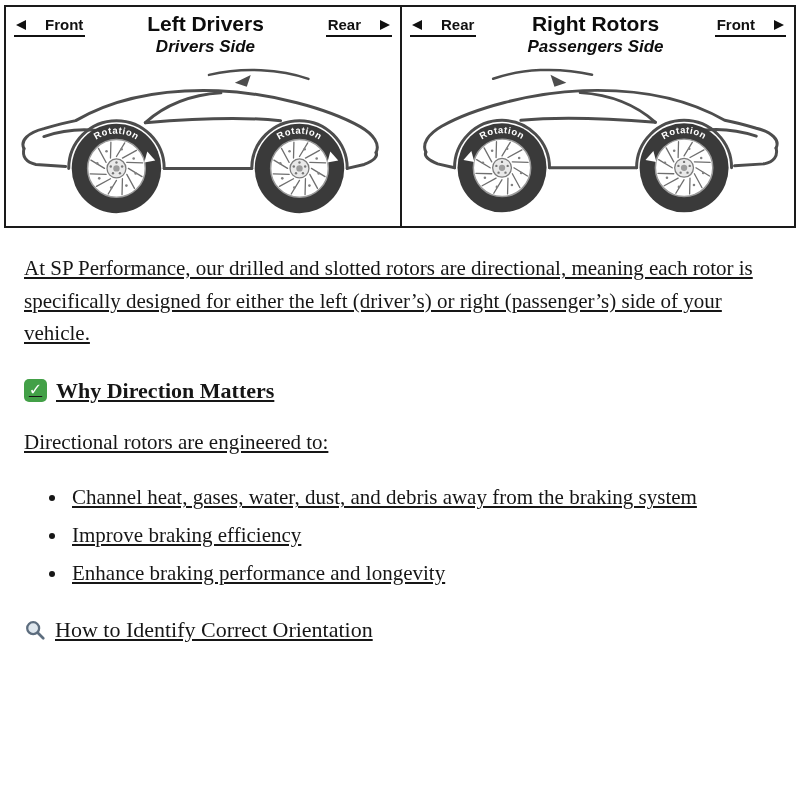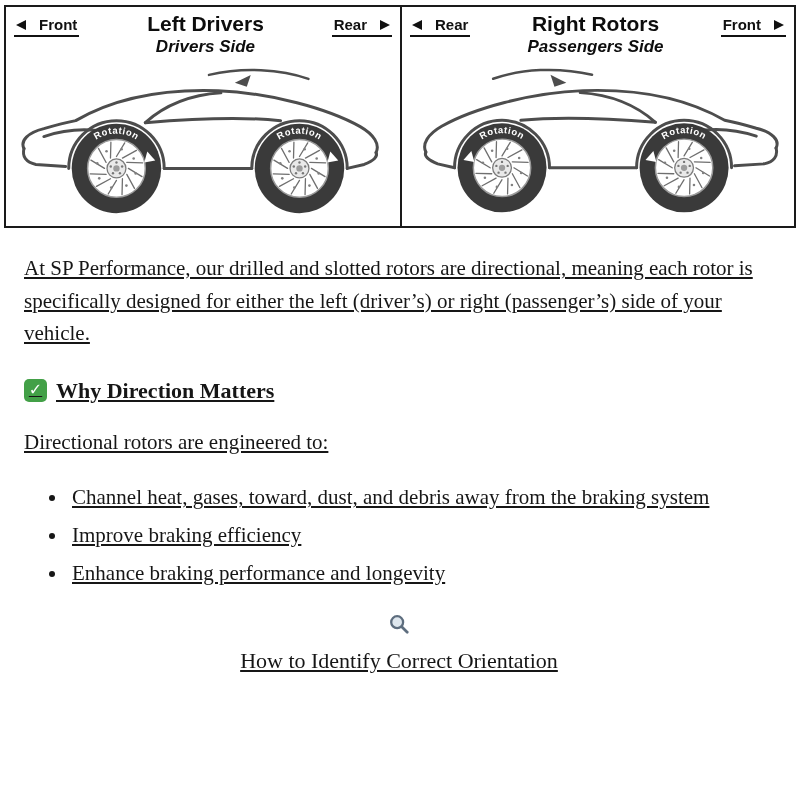--- a/index.html
+++ b/index.html
@@ -3,39 +3,39 @@
 <meta charset="utf-8">
 <style>
   html, body { margin:0; padding:0; background:#ffffff; }
   body { width:800px; font-family:"Liberation Serif", serif; color:#161616; }
 
   
   .diagram { display:flex; margin:5px 4px 0 4px; border:2px solid #1a1a1a; background:#fff; }
   .panel { width:50%; box-sizing:border-box; padding:6px 8px 2px 8px; }
   .panel--right { border-left:2px solid #1a1a1a; }
   .panel-header { display:flex; align-items:flex-start; }
-  .dir-label { display:flex; align-items:center; gap:13px; border-bottom:2px solid #111;
+  .dir-label { display:flex; align-items:center; gap:19px; border-bottom:2px solid #111;
                padding:1px 2px 2px 2px; margin-top:2px;
                font-family:"Liberation Sans", sans-serif; font-weight:bold; font-size:15px; color:#111; }
   .tri { width:0; height:0; border-top:5px solid transparent; border-bottom:5px solid transparent; }
   .tri--left  { border-right:10px solid #111; }
   .tri--right { border-left:10px solid #111; }
   .panel-titles { flex:1; text-align:center; font-family:"Liberation Sans", sans-serif; color:#0d0d0d; }
   .panel-title { font-size:21px; font-weight:bold; line-height:1.05; }
   .panel-subtitle { font-size:17px; font-weight:bold; font-style:italic; margin-top:2px; }
   .car-svg { width:100%; height:auto; display:block; margin-top:0; }
   .rot-text { font-family:"Liberation Sans", sans-serif; font-size:9.5px; font-weight:bold;
               fill:#ffffff; letter-spacing:0.6px; }
 
   
   .content { padding:14px 26px 10px 24px; font-size:21px; line-height:1.55;text-decoration:underline; }
   .intro { margin:10px 0 20px 0; max-width:742px; }
   .section-title { display:flex; align-items:center; gap:9px; font-size:22px;
                    font-weight:bold; margin:24px 0 18px 0; }
-  .section-title--regular { font-weight:normal;flex-direction:column; }
+  .section-title--regular { font-weight:normal; }
   .check-icon { width:23px; height:23px; background:#43a047; color:#ffffff; border-radius:5px;
                 display:inline-flex; align-items:center; justify-content:center;
                 font-size:16px; font-weight:bold; flex:0 0 auto;
                 font-family:"DejaVu Sans", sans-serif; }
   .mag-icon { display:inline-flex; flex:0 0 auto; }
   .lead { margin:14px 0 23px 0; }
   ul.bullets { margin:8px 0 16px 0; padding-left:44px; max-width:720px; }
   ul.bullets li { margin:5px 0; padding-left:4px; }
 </style>
 </head>
@@ -160,21 +160,21 @@
   <p class="intro">At SP Performance, our drilled and slotted rotors are directional, meaning each rotor is specifically designed for either the left (driver’s) or right (passenger’s) side of your vehicle.</p>
 
   <div class="section-title">
     <span class="check-icon">✓</span>
     <span>Why Direction Matters</span>
   </div>
 
   <p class="lead">Directional rotors are engineered to:</p>
 
   <ul class="bullets">
-    <li>Channel heat, gases, toward, dust, and debris away from the braking system</li>
+    <li>Channel heat, gases, water, dust, and debris away from the braking system</li>
     <li>Improve braking efficiency</li>
     <li>Enhance braking performance and longevity</li>
   </ul>
 
   <div class="section-title section-title--regular">
     <span class="mag-icon">
       <svg width="22" height="22" viewBox="0 0 24 24">
         <circle cx="10" cy="10" r="6.5" fill="#dfe7ee" stroke="#5d6d7e" stroke-width="2.5"></circle>
         <line x1="15" y1="15" x2="21" y2="21" stroke="#5d6d7e" stroke-width="3" stroke-linecap="round"></line>
       </svg>

